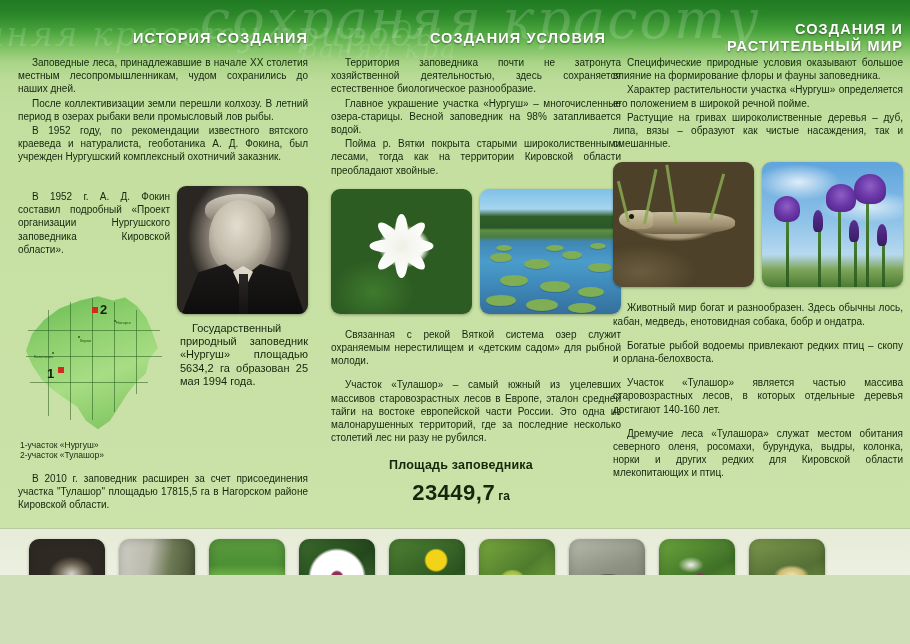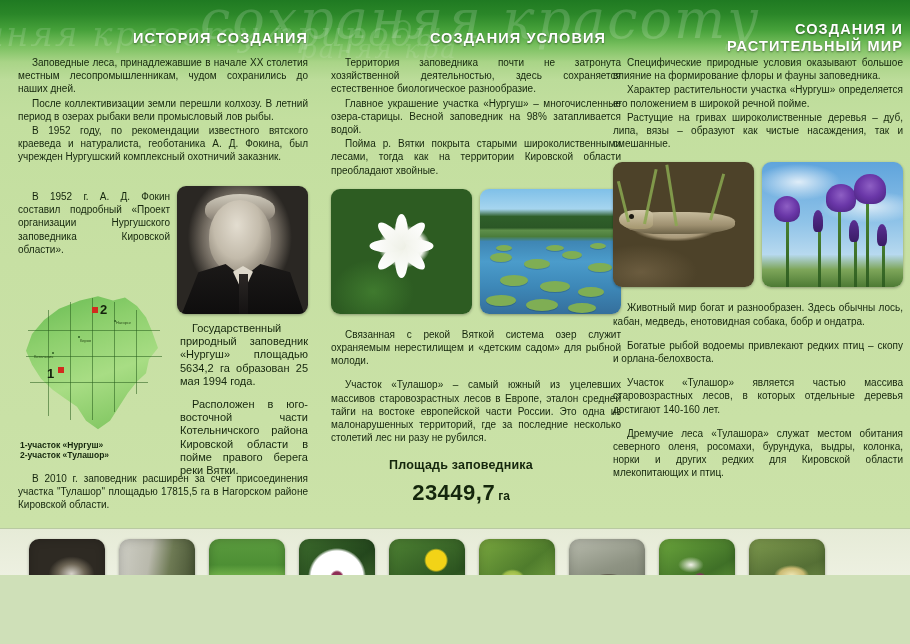--- a/index.html
+++ b/index.html
@@ -210,21 +210,21 @@
   .map-line { position: absolute; background: rgba(40,95,30,0.55); }
   .map-dot { position: absolute; width: 2px; height: 2px; border-radius: 50%; background: #2b5c20; }
   .map-city { position: absolute; font-size: 4px; color: #2b4d1c; }
   .map-marker { position: absolute; width: 6px; height: 6px; background: #d22b1e; }
   .map-num {
     position: absolute; font-size: 13px; font-weight: bold; color: #13210c;
     font-family: "Liberation Sans", sans-serif;
   }
   .map-legend {
     position: absolute; left: 2px; top: 150px;
-    font-size: 8.5px; line-height: 10px; color: #14260c; font-weight: bold;
+    font-size: 8.5px; line-height: 10px; color: #14260c;
   }
 
   
   #map-text { position: absolute; left: 180px; top: 322px; width: 128px; }
   #map-text p { font-size: 11px; line-height: 13.2px; color: #15260d; text-align: justify; text-indent: 12px; }
   #map-text p + p { margin-top: 10px; }
 
   #col1-bottom { position: absolute; left: 18px; top: 472px; width: 290px; }
 
   
@@ -329,21 +329,20 @@
     <div class="map-marker" style="left:40px;top:77px;"></div>
     <div class="map-num" style="left:29px;top:76px;">1</div>
     <div class="map-legend">
       <div>1-участок «Нургуш»</div>
       <div>2-участок «Тулашор»</div>
     </div>
   </div>
 
   <div id="map-text">
     <p>Государственный природный заповедник «Нургуш» площадью 5634,2 га образован 25 мая 1994 года.</p>
-    <p>Расположен в юго-восточной части Котельничского района Кировской области в пойме правого берега реки Вятки.</p>
   </div>
 
   <div id="col1-bottom">
     <p class="body">В 2010 г. заповедник расширен за счет присоединения участка "Тулашор" площадью 17815,5 га в Нагорском районе Кировской области.</p>
   </div>
 
   <div class="column" id="col2">
     <p class="body">Территория заповедника почти не затронута хозяйственной деятельностью, здесь сохраняется естественное биологическое разнообразие.</p>
     <p class="body">Главное украшение участка «Нургуш» – многочисленные озера-старицы. Весной заповедник на 98% затапливается водой.</p>
     <p class="body">Пойма р. Вятки покрыта старыми широколиственными лесами, тогда как на территории Кировской области преобладают хвойные.</p>

